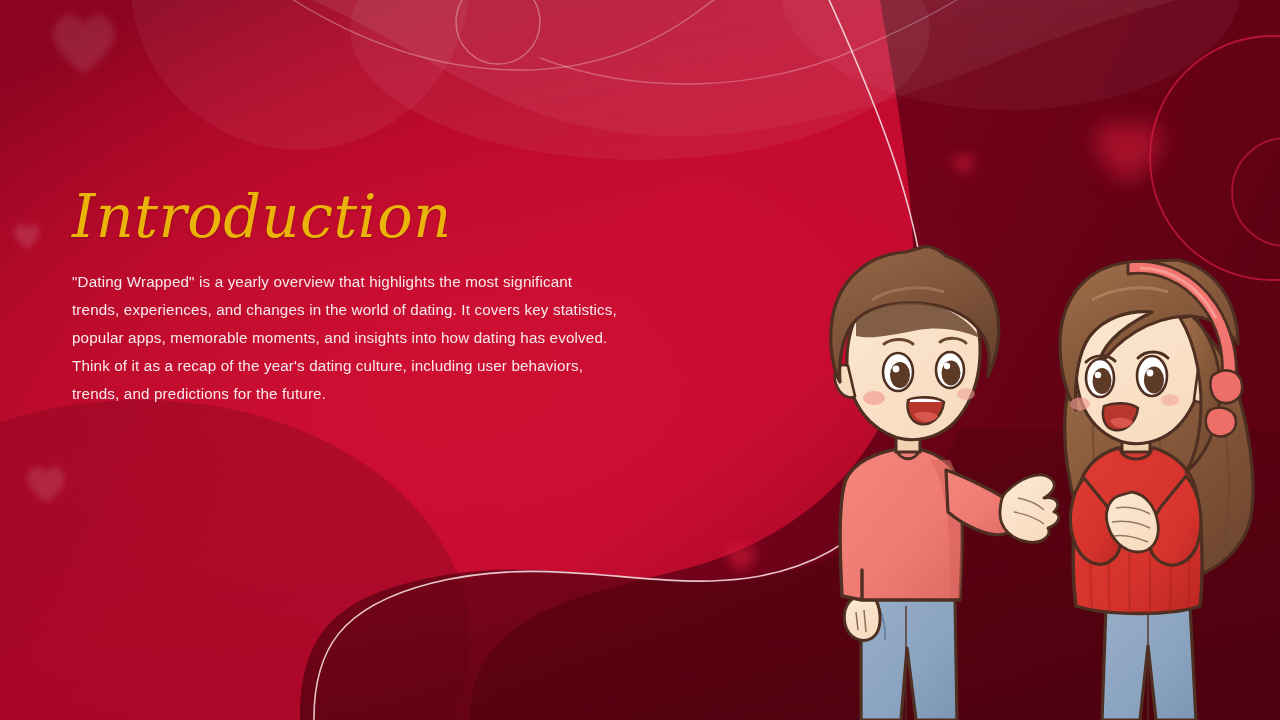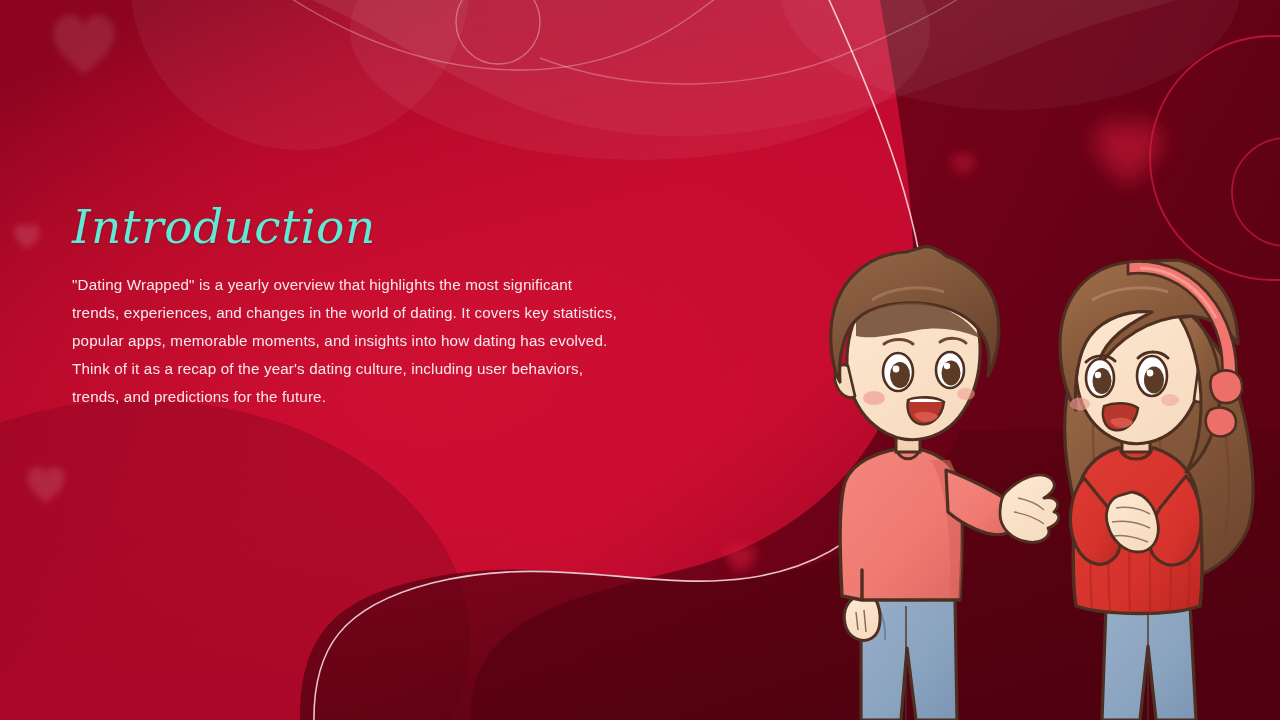--- a/index.html
+++ b/index.html
@@ -17,25 +17,25 @@
   #text-col{
     position:absolute;
     left:72px; top:186px;
     width:560px;
     z-index:40;
   }
   #slide-title{
     font-family:"DejaVu Serif", serif;
     font-style:italic;
     font-weight:400;
-    font-size:47px;
+    font-size:59px;
     line-height:1.05;
-    color:#5eead4;
+    color:#eab308;
     letter-spacing:0.5px;
-    margin:16px 0 20px 0;
+    margin:0 0 20px 0;
     text-shadow:0 1px 2px rgba(80,0,15,.35);
   }
   #slide-body{
     font-family:"Liberation Sans", sans-serif;
     font-size:15.2px;
     line-height:28px;
     color:#f7e9ec;
     margin:0;
     letter-spacing:.15px;
     width:545px;

